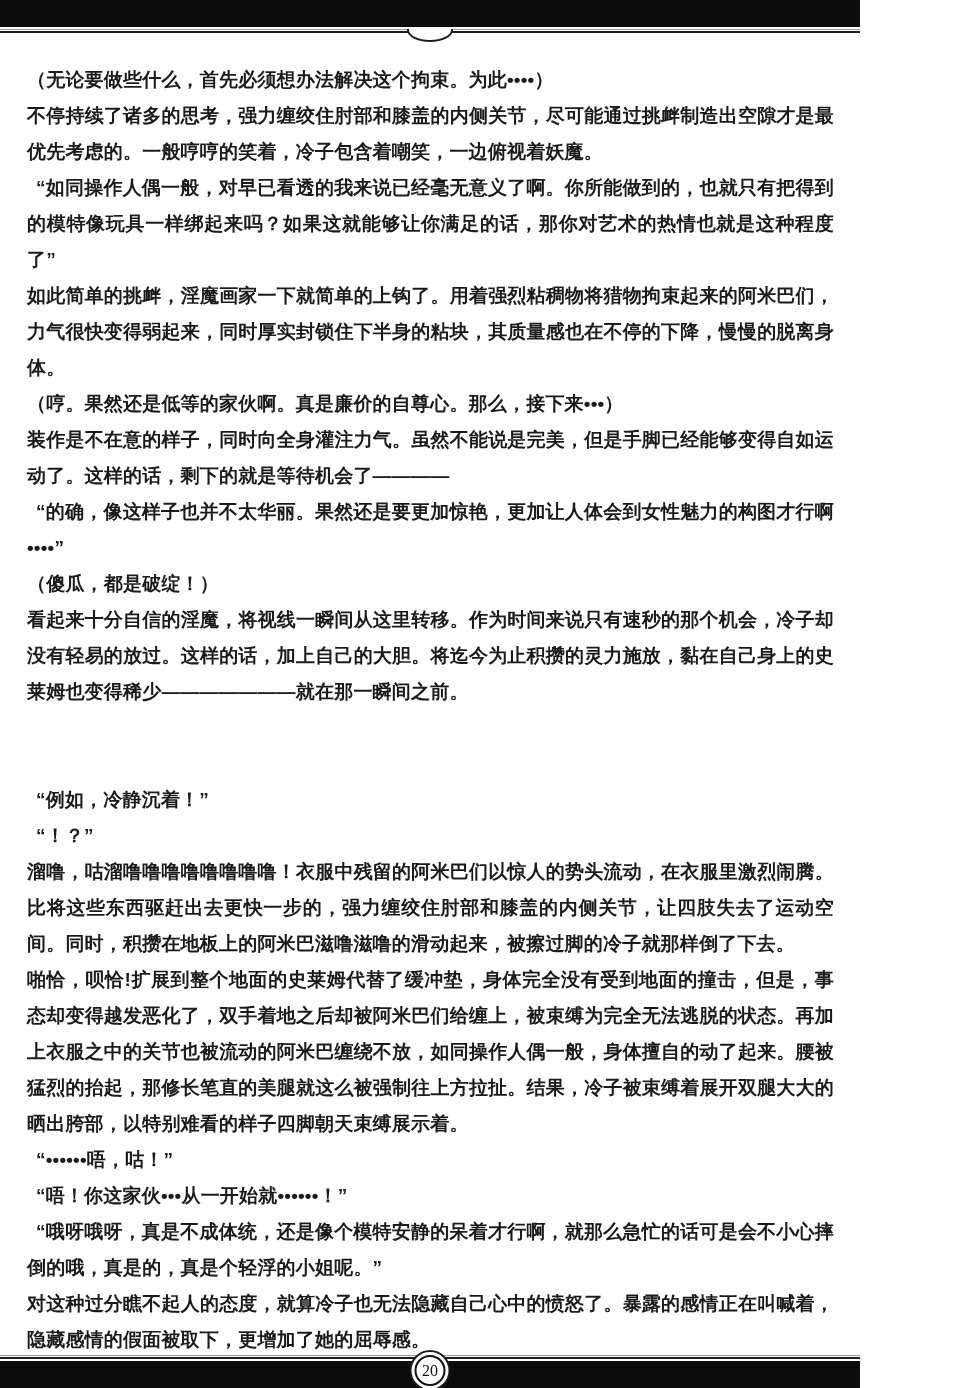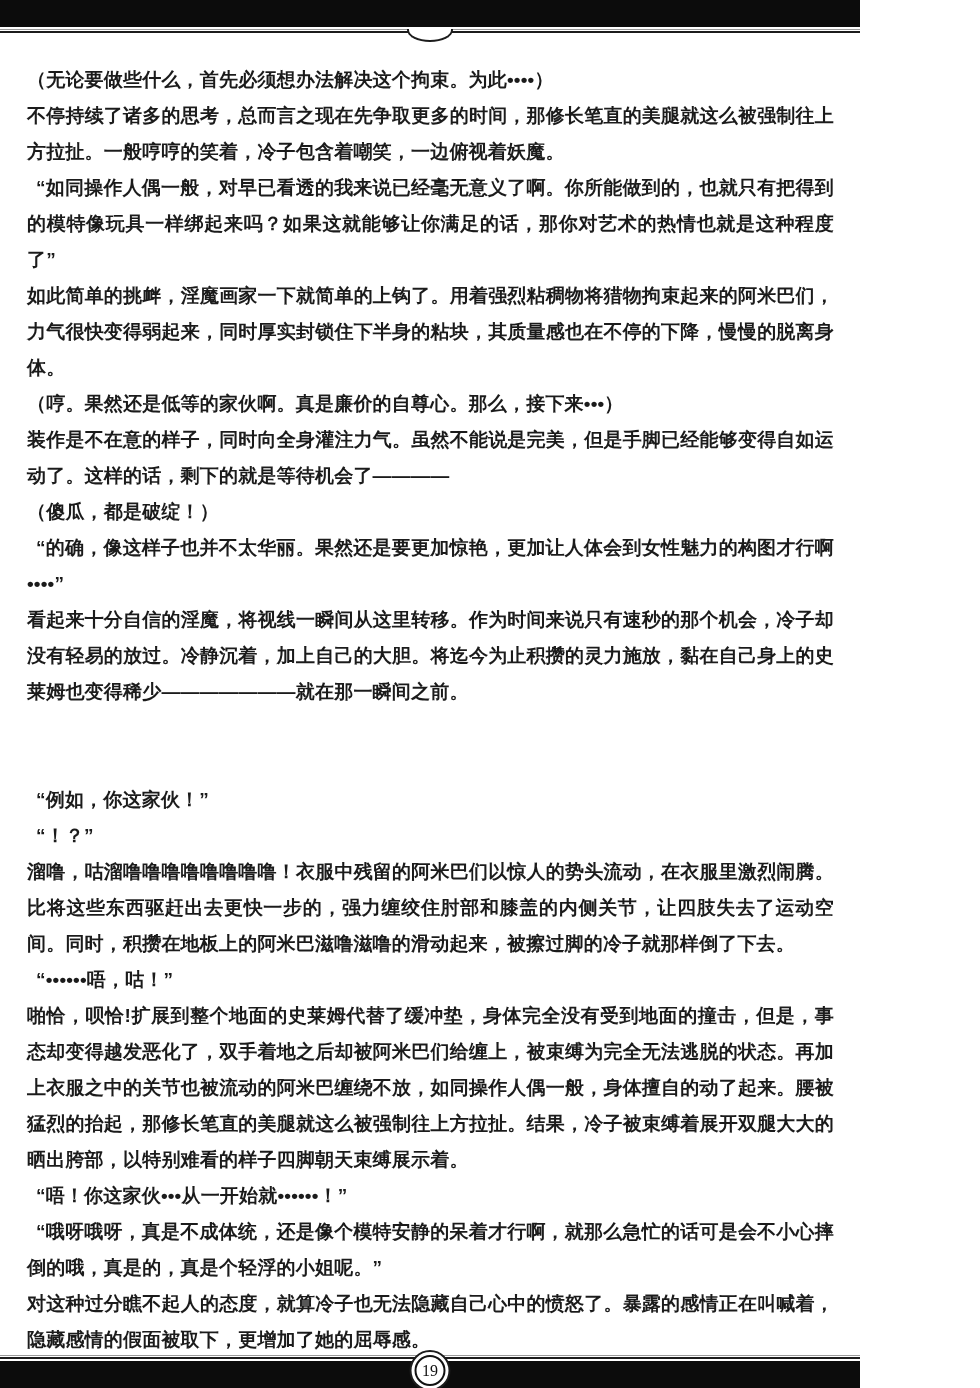--- a/index.html
+++ b/index.html
@@ -94,45 +94,45 @@
     <div class="top-rules">
       <div class="line-light"></div>
       <div class="line-gap"></div>
       <div class="line-dark"></div>
     </div>
     <div class="top-notch"></div>
   </header>
 
   <main class="body-text" id="paragraph-container">
       <p class="para thought">（无论要做些什么，首先必须想办法解决这个拘束。为此••••）</p>
-      <p class="para narration">不停持续了诸多的思考，总而言之现在先争取更多的时间，那修长笔直的美腿就这么被强制往上方拉扯。一般哼哼的笑着，冷子包含着嘲笑，一边俯视着妖魔。</p>
+      <p class="para narration">不停持续了诸多的思考，强力缠绞住肘部和膝盖的内侧关节，尽可能通过挑衅制造出空隙才是最优先考虑的。一般哼哼的笑着，冷子包含着嘲笑，一边俯视着妖魔。</p>
       <p class="para dialogue">“如同操作人偶一般，对早已看透的我来说已经毫无意义了啊。你所能做到的，也就只有把得到的模特像玩具一样绑起来吗？如果这就能够让你满足的话，那你对艺术的热情也就是这种程度了”</p>
       <p class="para narration">如此简单的挑衅，淫魔画家一下就简单的上钩了。用着强烈粘稠物将猎物拘束起来的阿米巴们，力气很快变得弱起来，同时厚实封锁住下半身的粘块，其质量感也在不停的下降，慢慢的脱离身体。</p>
       <p class="para thought">（哼。果然还是低等的家伙啊。真是廉价的自尊心。那么，接下来•••）</p>
       <p class="para narration">装作是不在意的样子，同时向全身灌注力气。虽然不能说是完美，但是手脚已经能够变得自如运动了。这样的话，剩下的就是等待机会了————</p>
+      <p class="para dialogue">“的确，像这样子也并不太华丽。果然还是要更加惊艳，更加让人体会到女性魅力的构图才行啊••••”</p>
       <p class="para thought">（傻瓜，都是破绽！）</p>
-      <p class="para dialogue">“的确，像这样子也并不太华丽。果然还是要更加惊艳，更加让人体会到女性魅力的构图才行啊••••”</p>
-      <p class="para narration">看起来十分自信的淫魔，将视线一瞬间从这里转移。作为时间来说只有速秒的那个机会，冷子却没有轻易的放过。冷静沉着，加上自己的大胆。将迄今为止积攒的灵力施放，黏在自己身上的史莱姆也变得稀少———————就在那一瞬间之前。</p>
+      <p class="para narration">看起来十分自信的淫魔，将视线一瞬间从这里转移。作为时间来说只有速秒的那个机会，冷子却没有轻易的放过。这样的话，加上自己的大胆。将迄今为止积攒的灵力施放，黏在自己身上的史莱姆也变得稀少———————就在那一瞬间之前。</p>
       <p class="para spacer"></p>
-      <p class="para dialogue">“例如，你这家伙！”</p>
+      <p class="para dialogue">“例如，冷静沉着！”</p>
       <p class="para dialogue">“！？”</p>
       <p class="para narration">溜噜，咕溜噜噜噜噜噜噜噜噜！衣服中残留的阿米巴们以惊人的势头流动，在衣服里激烈闹腾。比将这些东西驱赶出去更快一步的，强力缠绞住肘部和膝盖的内侧关节，让四肢失去了运动空间。同时，积攒在地板上的阿米巴滋噜滋噜的滑动起来，被擦过脚的冷子就那样倒了下去。</p>
+      <p class="para narration">啪恰，呗恰!扩展到整个地面的史莱姆代替了缓冲垫，身体完全没有受到地面的撞击，但是，事态却变得越发恶化了，双手着地之后却被阿米巴们给缠上，被束缚为完全无法逃脱的状态。再加上衣服之中的关节也被流动的阿米巴缠绕不放，如同操作人偶一般，身体擅自的动了起来。腰被猛烈的抬起，那修长笔直的美腿就这么被强制往上方拉扯。结果，冷子被束缚着展开双腿大大的晒出胯部，以特别难看的样子四脚朝天束缚展示着。</p>
       <p class="para dialogue">“••••••唔，咕！”</p>
-      <p class="para narration">啪恰，呗恰!扩展到整个地面的史莱姆代替了缓冲垫，身体完全没有受到地面的撞击，但是，事态却变得越发恶化了，双手着地之后却被阿米巴们给缠上，被束缚为完全无法逃脱的状态。再加上衣服之中的关节也被流动的阿米巴缠绕不放，如同操作人偶一般，身体擅自的动了起来。腰被猛烈的抬起，那修长笔直的美腿就这么被强制往上方拉扯。结果，冷子被束缚着展开双腿大大的晒出胯部，以特别难看的样子四脚朝天束缚展示着。</p>
       <p class="para dialogue">“唔！你这家伙•••从一开始就••••••！”</p>
       <p class="para dialogue">“哦呀哦呀，真是不成体统，还是像个模特安静的呆着才行啊，就那么急忙的话可是会不小心摔倒的哦，真是的，真是个轻浮的小姐呢。”</p>
       <p class="para narration">对这种过分瞧不起人的态度，就算冷子也无法隐藏自己心中的愤怒了。暴露的感情正在叫喊着，隐藏感情的假面被取下，更增加了她的屈辱感。</p>
     </main>
 
   <footer>
     <div class="bottom-rules">
       <div class="line-light"></div>
       <div class="line-gap"></div>
       <div class="line-dark"></div>
     </div>
     <div class="bottom-bar"></div>
     <div class="page-halo"></div>
     <div class="page-badge">
-      <span>19</span>
+      <span>20</span>
     </div>
   </footer>
 
 </div>
 
 </body></html>

